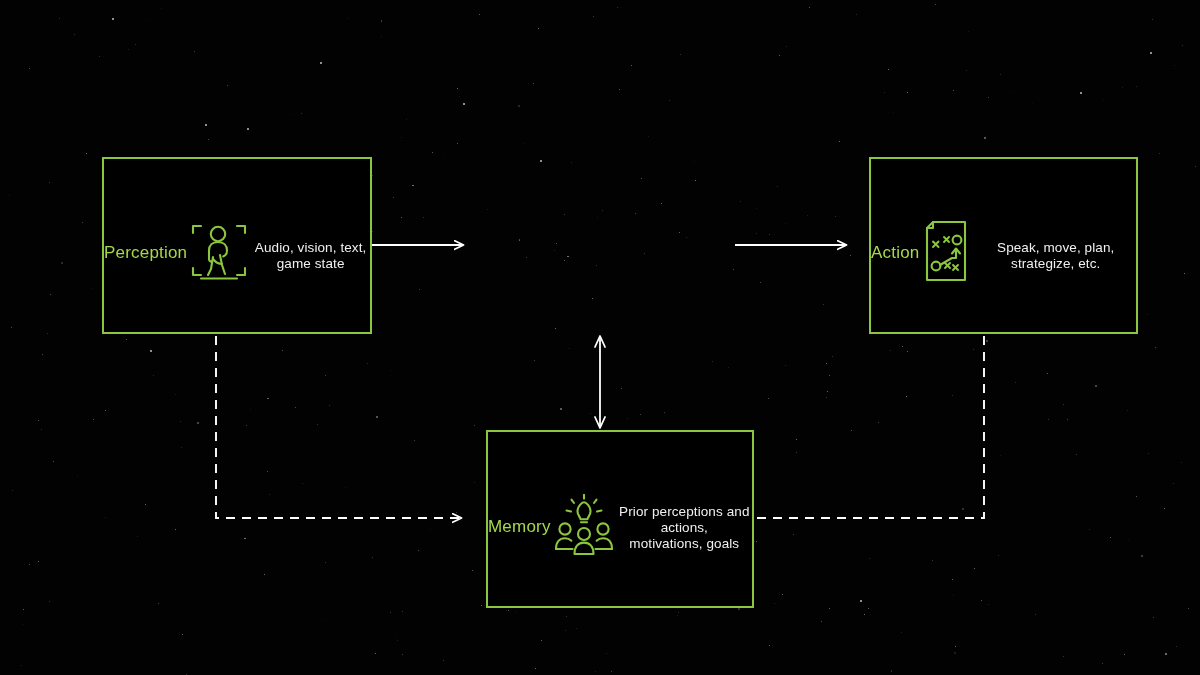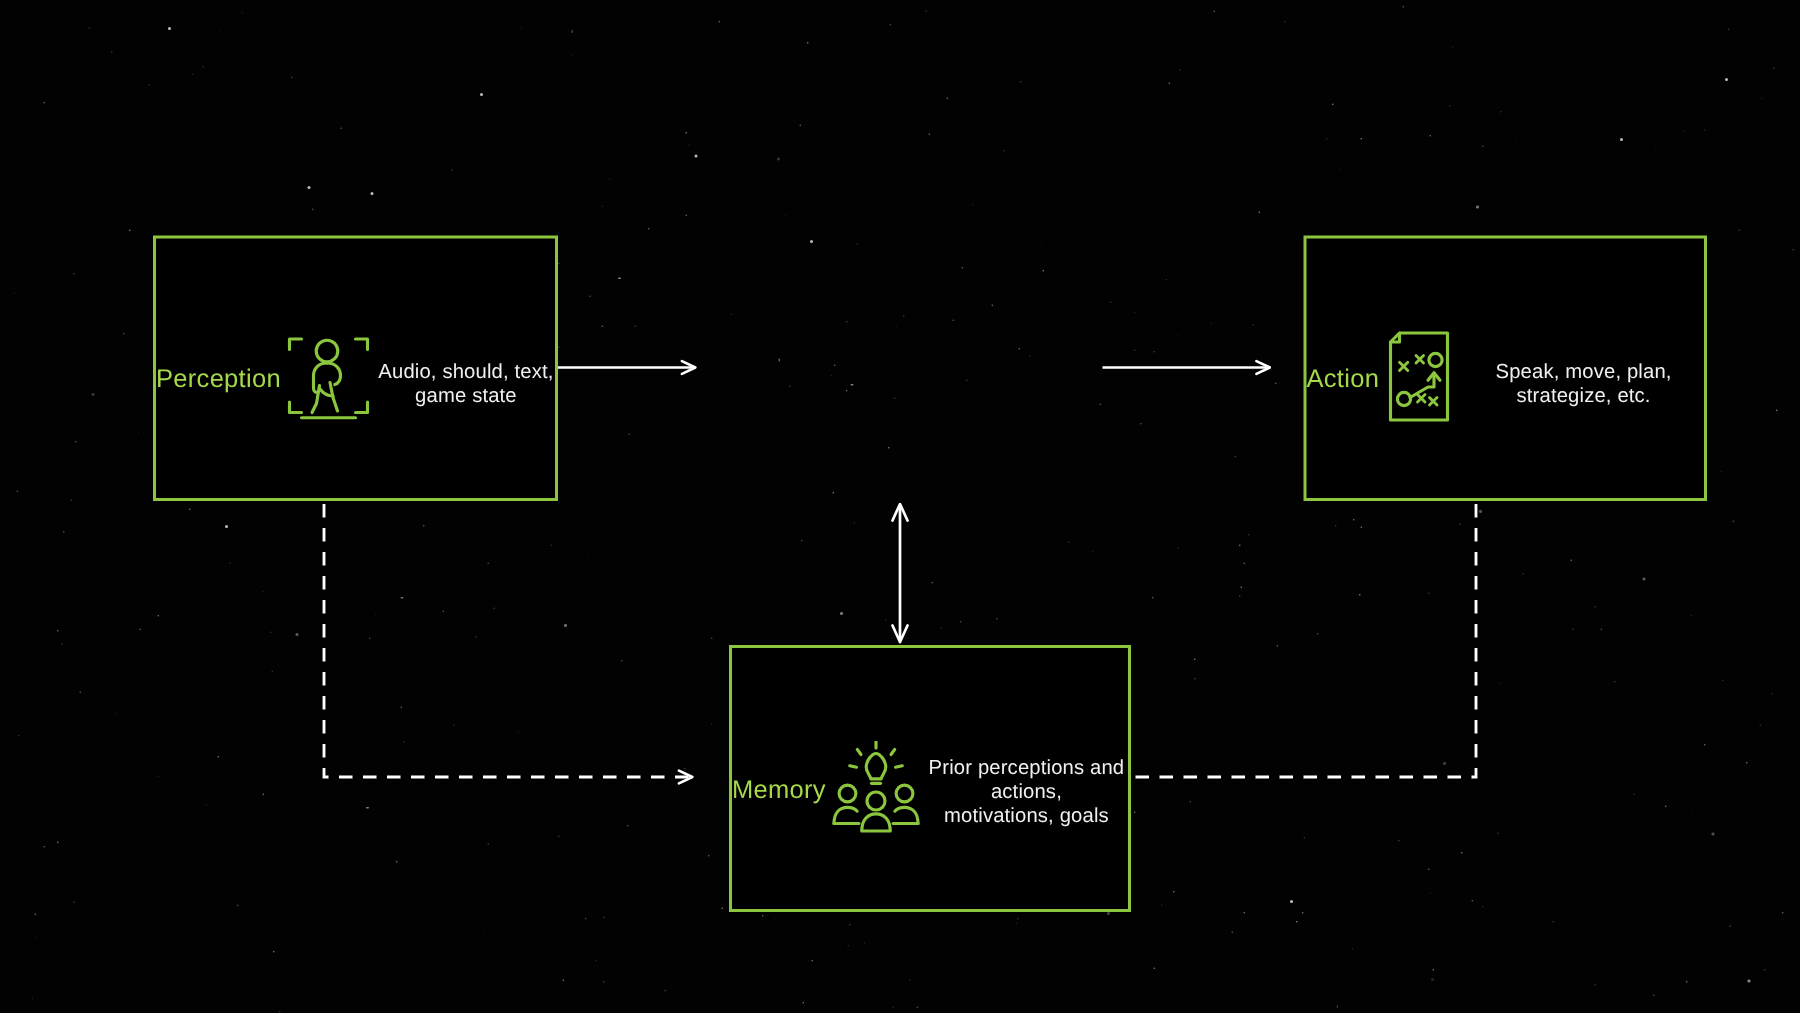--- a/index.html
+++ b/index.html
@@ -472,21 +472,21 @@
           <line x1="14" y1="59.5" x2="50" y2="59.5"></line>
           <circle cx="31" cy="15" r="7.2"></circle>
           <path d="M31,23 C25.5,23 22,26.5 22,31.5 L22,40 C22,42 23.6,43 25,42.4"></path>
           <path d="M31,23 C36.5,23 40,26.5 40,31.5 C40,34.5 38.4,36.6 36.2,37.4"></path>
           <path d="M26,38 L24,50 L21,56"></path>
           <path d="M33,36 L35,46 L38,55"></path>
           <path d="M26,40 C29,44 32,45 35,45"></path>
         </g>
       </svg>
     </div>
-    <div class="node-caption">Audio, should, text, game state</div>
+    <div class="node-caption">Audio, vision, text, game state</div>
   </div>
 
 
   <div class="node" id="node-action">
     <div class="node-title">Action</div>
     <div class="node-icon">
       <svg width="56" height="66" viewBox="0 0 56 66">
         <g fill="none" stroke="#8cc63e" stroke-width="2.1" stroke-linecap="round" stroke-linejoin="round">
           <path d="M14,3 L46,3 L46,61 L8,61 L8,9 Z"></path>
           <path d="M14,3 L14,9 L8,9"></path>

